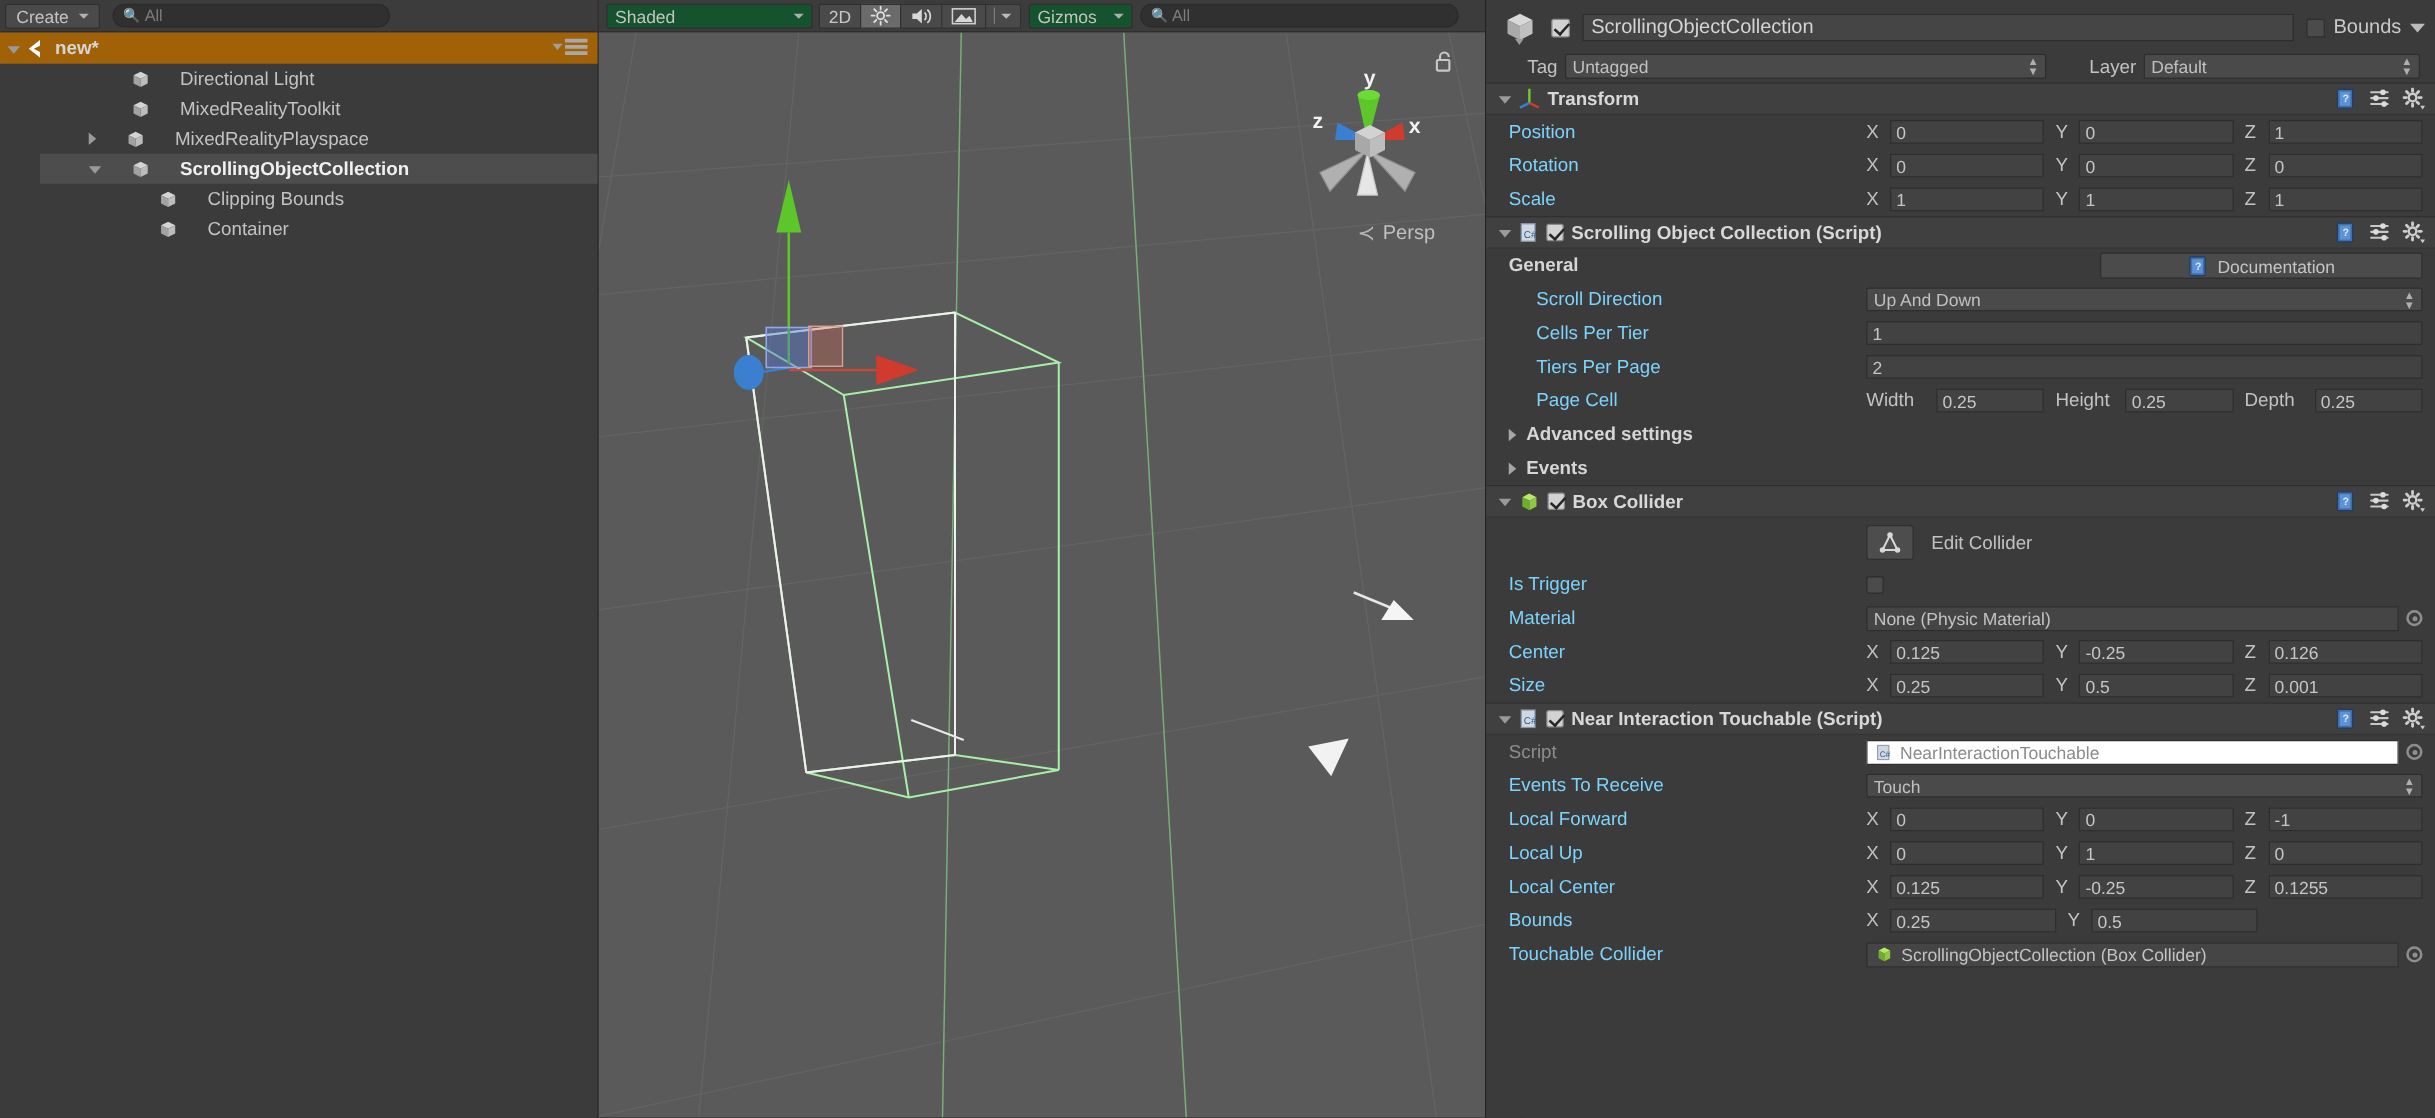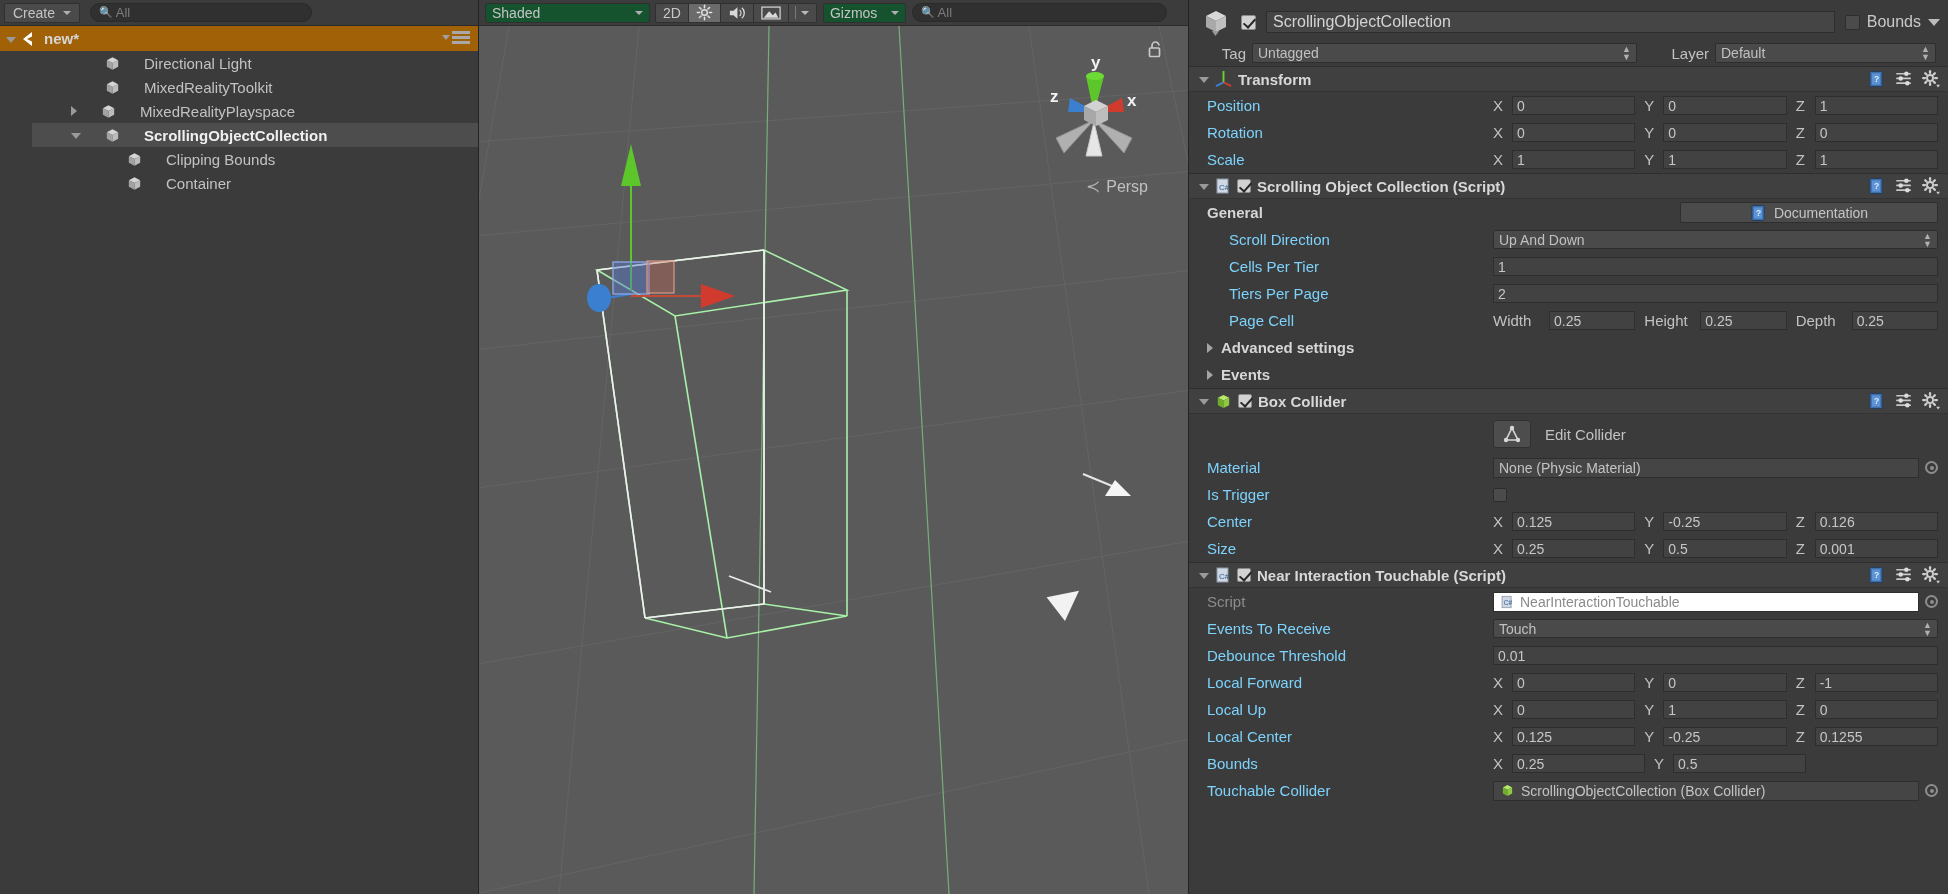--- a/index.html
+++ b/index.html
@@ -642,35 +642,35 @@
               <svg width="22" height="20" viewBox="0 0 22 20">
                 <path d="M11 4 L17 16 L5 16 Z" fill="none" stroke="#d8d8d8" stroke-width="1.6"></path>
                 <circle cx="11" cy="4" r="2.2" fill="#d8d8d8"></circle>
                 <circle cx="17" cy="16" r="2.2" fill="#d8d8d8"></circle>
                 <circle cx="5" cy="16" r="2.2" fill="#d8d8d8"></circle>
               </svg>
             </span>
             <span style="margin-left:14px;font-size:15px;color:#c2c2c2;">Edit Collider</span>
           </div>
           <div class="row">
+            <span class="rl">Is Trigger</span>
+            <span class="rfields">
+              <span class="tiny-cb"></span>
+              <span style="flex:1"></span>
+            </span>
+          </div>
+          <div class="row">
             <span class="rl">Material</span>
             <span class="rfields">
               <span class="obj-field">
                 <span>None (Physic Material)</span>
               </span>
               <span class="radio-dot">
                 <i></i>
               </span>
-            </span>
-          </div>
-          <div class="row">
-            <span class="rl">Is Trigger</span>
-            <span class="rfields">
-              <span class="tiny-cb"></span>
-              <span style="flex:1"></span>
             </span>
           </div>
           <div class="row">
             <span class="rl">Center</span>
             <span class="rfields">
               <span class="axis-lbl">X</span>
               <span class="field f3">0.125</span>
               <span class="axis-lbl">Y</span>
               <span class="field f3">-0.25</span>
               <span class="axis-lbl">Z</span>
@@ -752,26 +752,20 @@
           <div class="row">
             <span class="rl">Events To Receive</span>
             <span class="rfields">
               <span class="popup" style="flex:1;height:19px;">
                 <span>Touch</span>
                 <span class="arrows">▲<br>▼</span>
               </span>
             </span>
           </div>
           <div class="row">
-            <span class="rl">Debounce Threshold</span>
-            <span class="rfields">
-              <span class="field grow">0.01</span>
-            </span>
-          </div>
-          <div class="row">
             <span class="rl">Local Forward</span>
             <span class="rfields">
               <span class="axis-lbl">X</span>
               <span class="field f3">0</span>
               <span class="axis-lbl">Y</span>
               <span class="field f3">0</span>
               <span class="axis-lbl">Z</span>
               <span class="field f3">-1</span>
             </span>
           </div>

